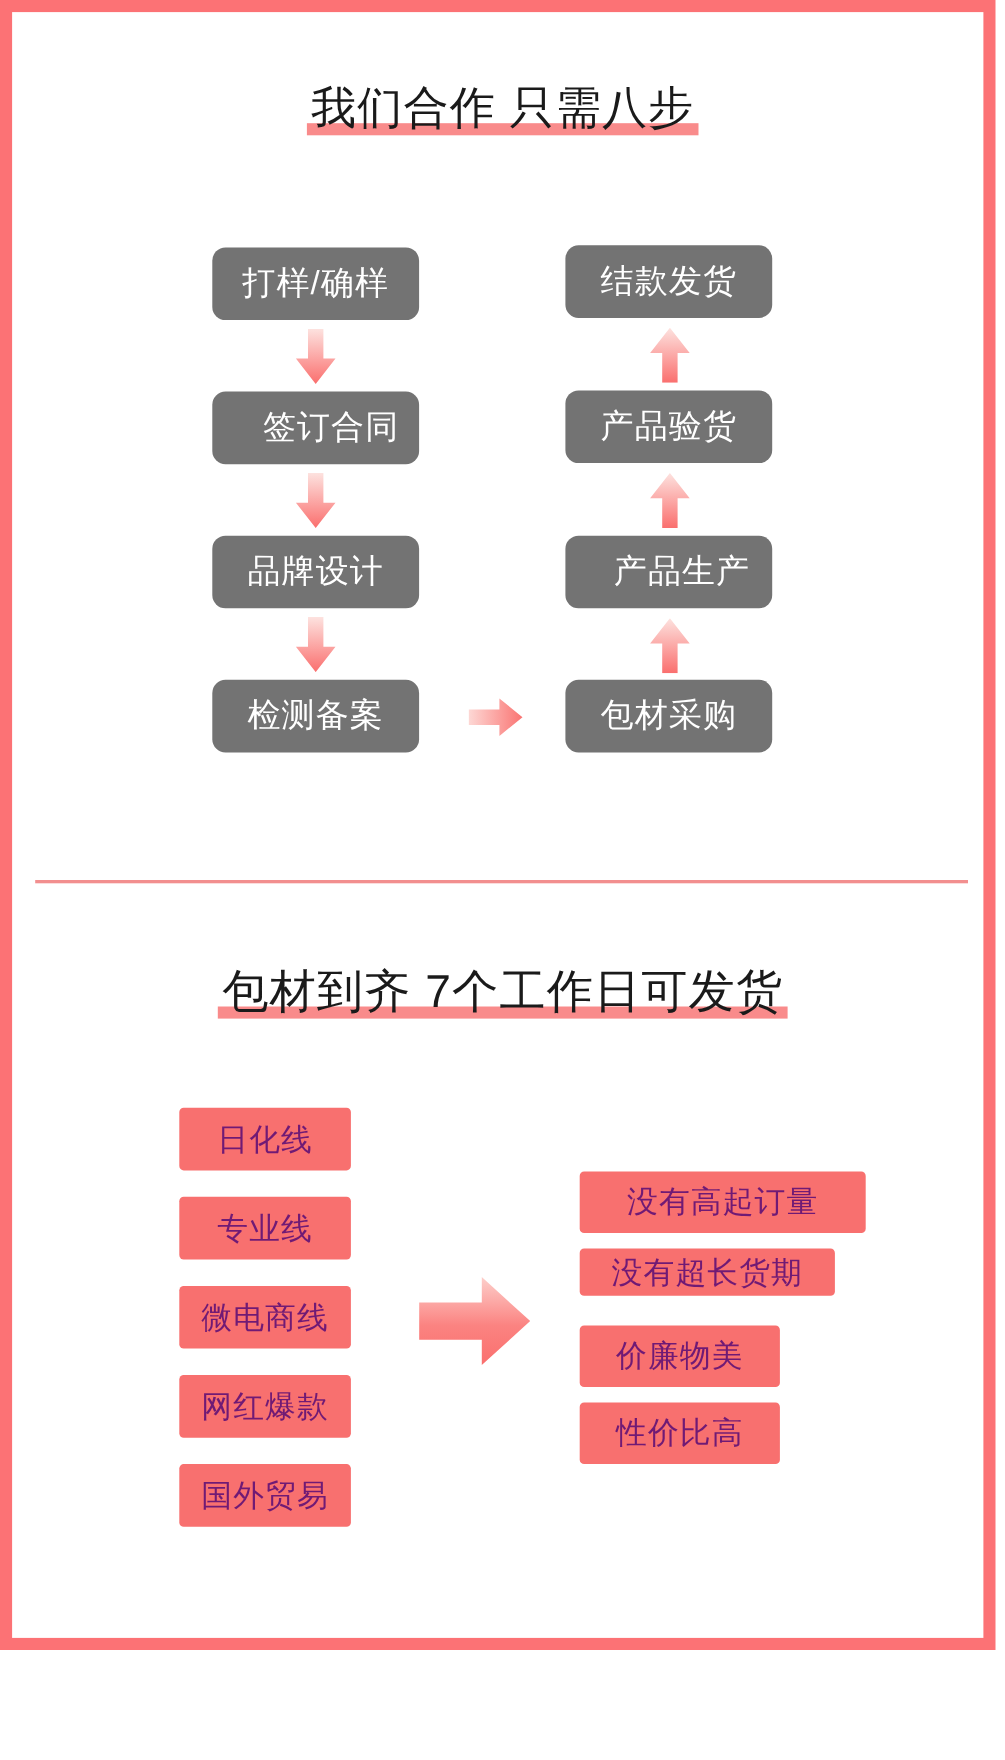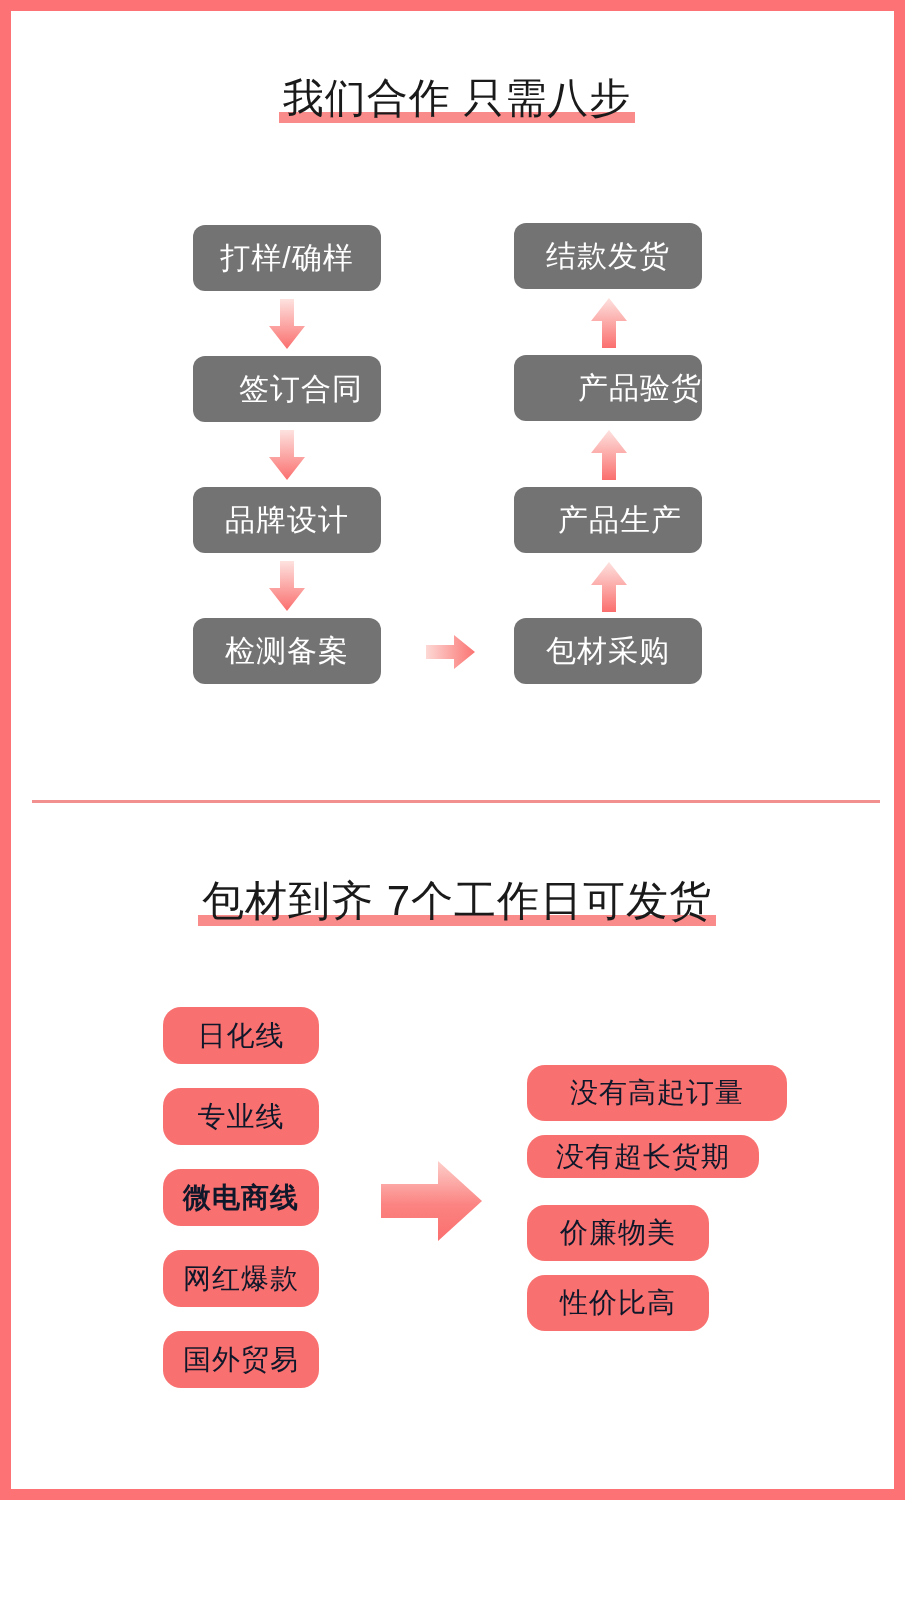--- a/index.html
+++ b/index.html
@@ -101,22 +101,22 @@
     top: 800px;
     width: 848px;
     height: 3px;
     background: #f28f8f;
   }
 
   
   .chip {
     position: absolute;
     background: #f8706f;
-    border-radius: 18px;
-    color: #0f172a;
+    border-radius: 4px;
+    color: #701a75;
     display: flex;
     align-items: center;
     justify-content: center;
     font-size: 28px;
     letter-spacing: 1px;
     box-sizing: border-box;
     line-height: 1;
   }
   .chip.left  { width: 156px; height: 57px; }
 </style>
@@ -143,21 +143,21 @@
   <div class="box flow" style="left:193px; top:487px;">
     <span>品牌设计</span>
   </div>
   <div class="box flow" style="left:193px; top:618px;">
     <span>检测备案</span>
   </div>
 
   <div class="box flow" style="left:514px; top:223px;">
     <span>结款发货</span>
   </div>
-  <div class="box flow" style="left:514px; top:355px;justify-content:flex-end;">
+  <div class="box flow" style="left:514px; top:355px;">
     <span>产品验货</span>
   </div>
   <div class="box flow" style="left:514px; top:487px;padding-left:24px;">
     <span>产品生产</span>
   </div>
   <div class="box flow" style="left:514px; top:618px;">
     <span>包材采购</span>
   </div>
 
   <div class="arrow" style="left:268px; top:299px;">
@@ -248,21 +248,21 @@
       <span class="txt">包材到齐  7个工作日可发货</span>
     </span>
   </div>
 
   <div class="chip left" style="left:163px; top:1007px;">
     <span>日化线</span>
   </div>
   <div class="chip left" style="left:163px; top:1088px;">
     <span>专业线</span>
   </div>
-  <div class="chip left" style="left:163px; top:1169px;font-weight:bold;">
+  <div class="chip left" style="left:163px; top:1169px;">
     <span>微电商线</span>
   </div>
   <div class="chip left" style="left:163px; top:1250px;">
     <span>网红爆款</span>
   </div>
   <div class="chip left" style="left:163px; top:1331px;">
     <span>国外贸易</span>
   </div>
 
   <div class="arrow" style="left:381px; top:1160px;">

